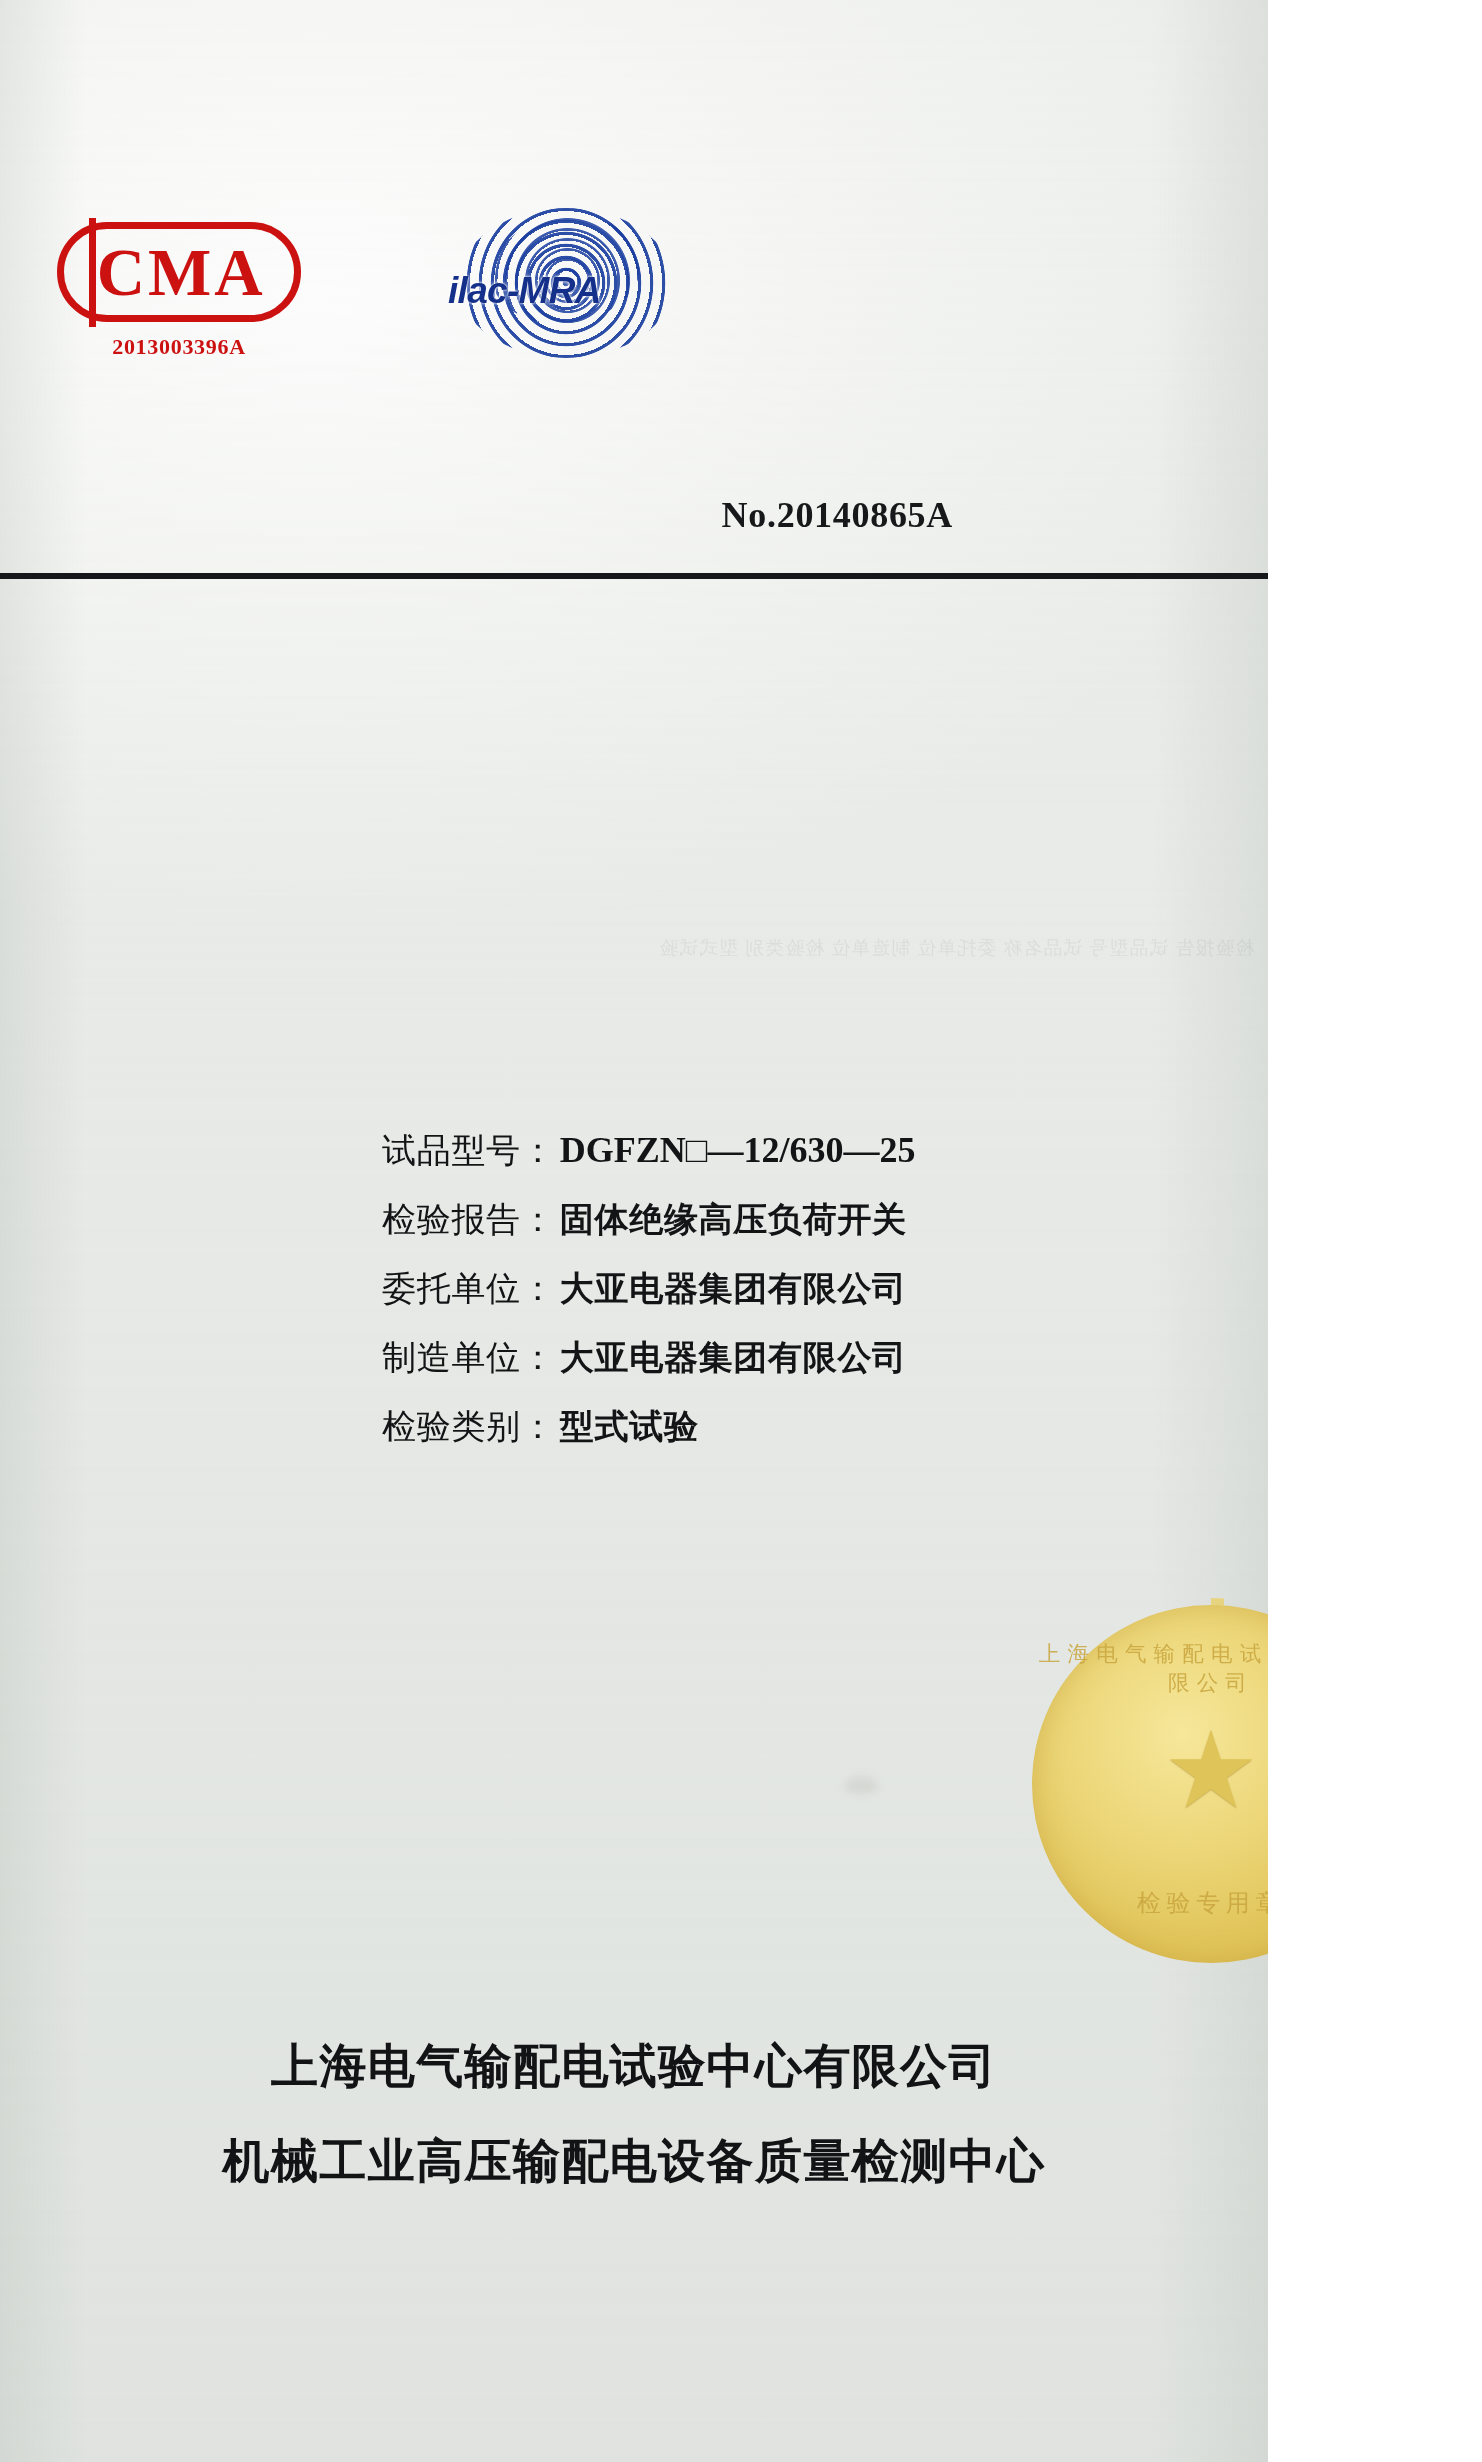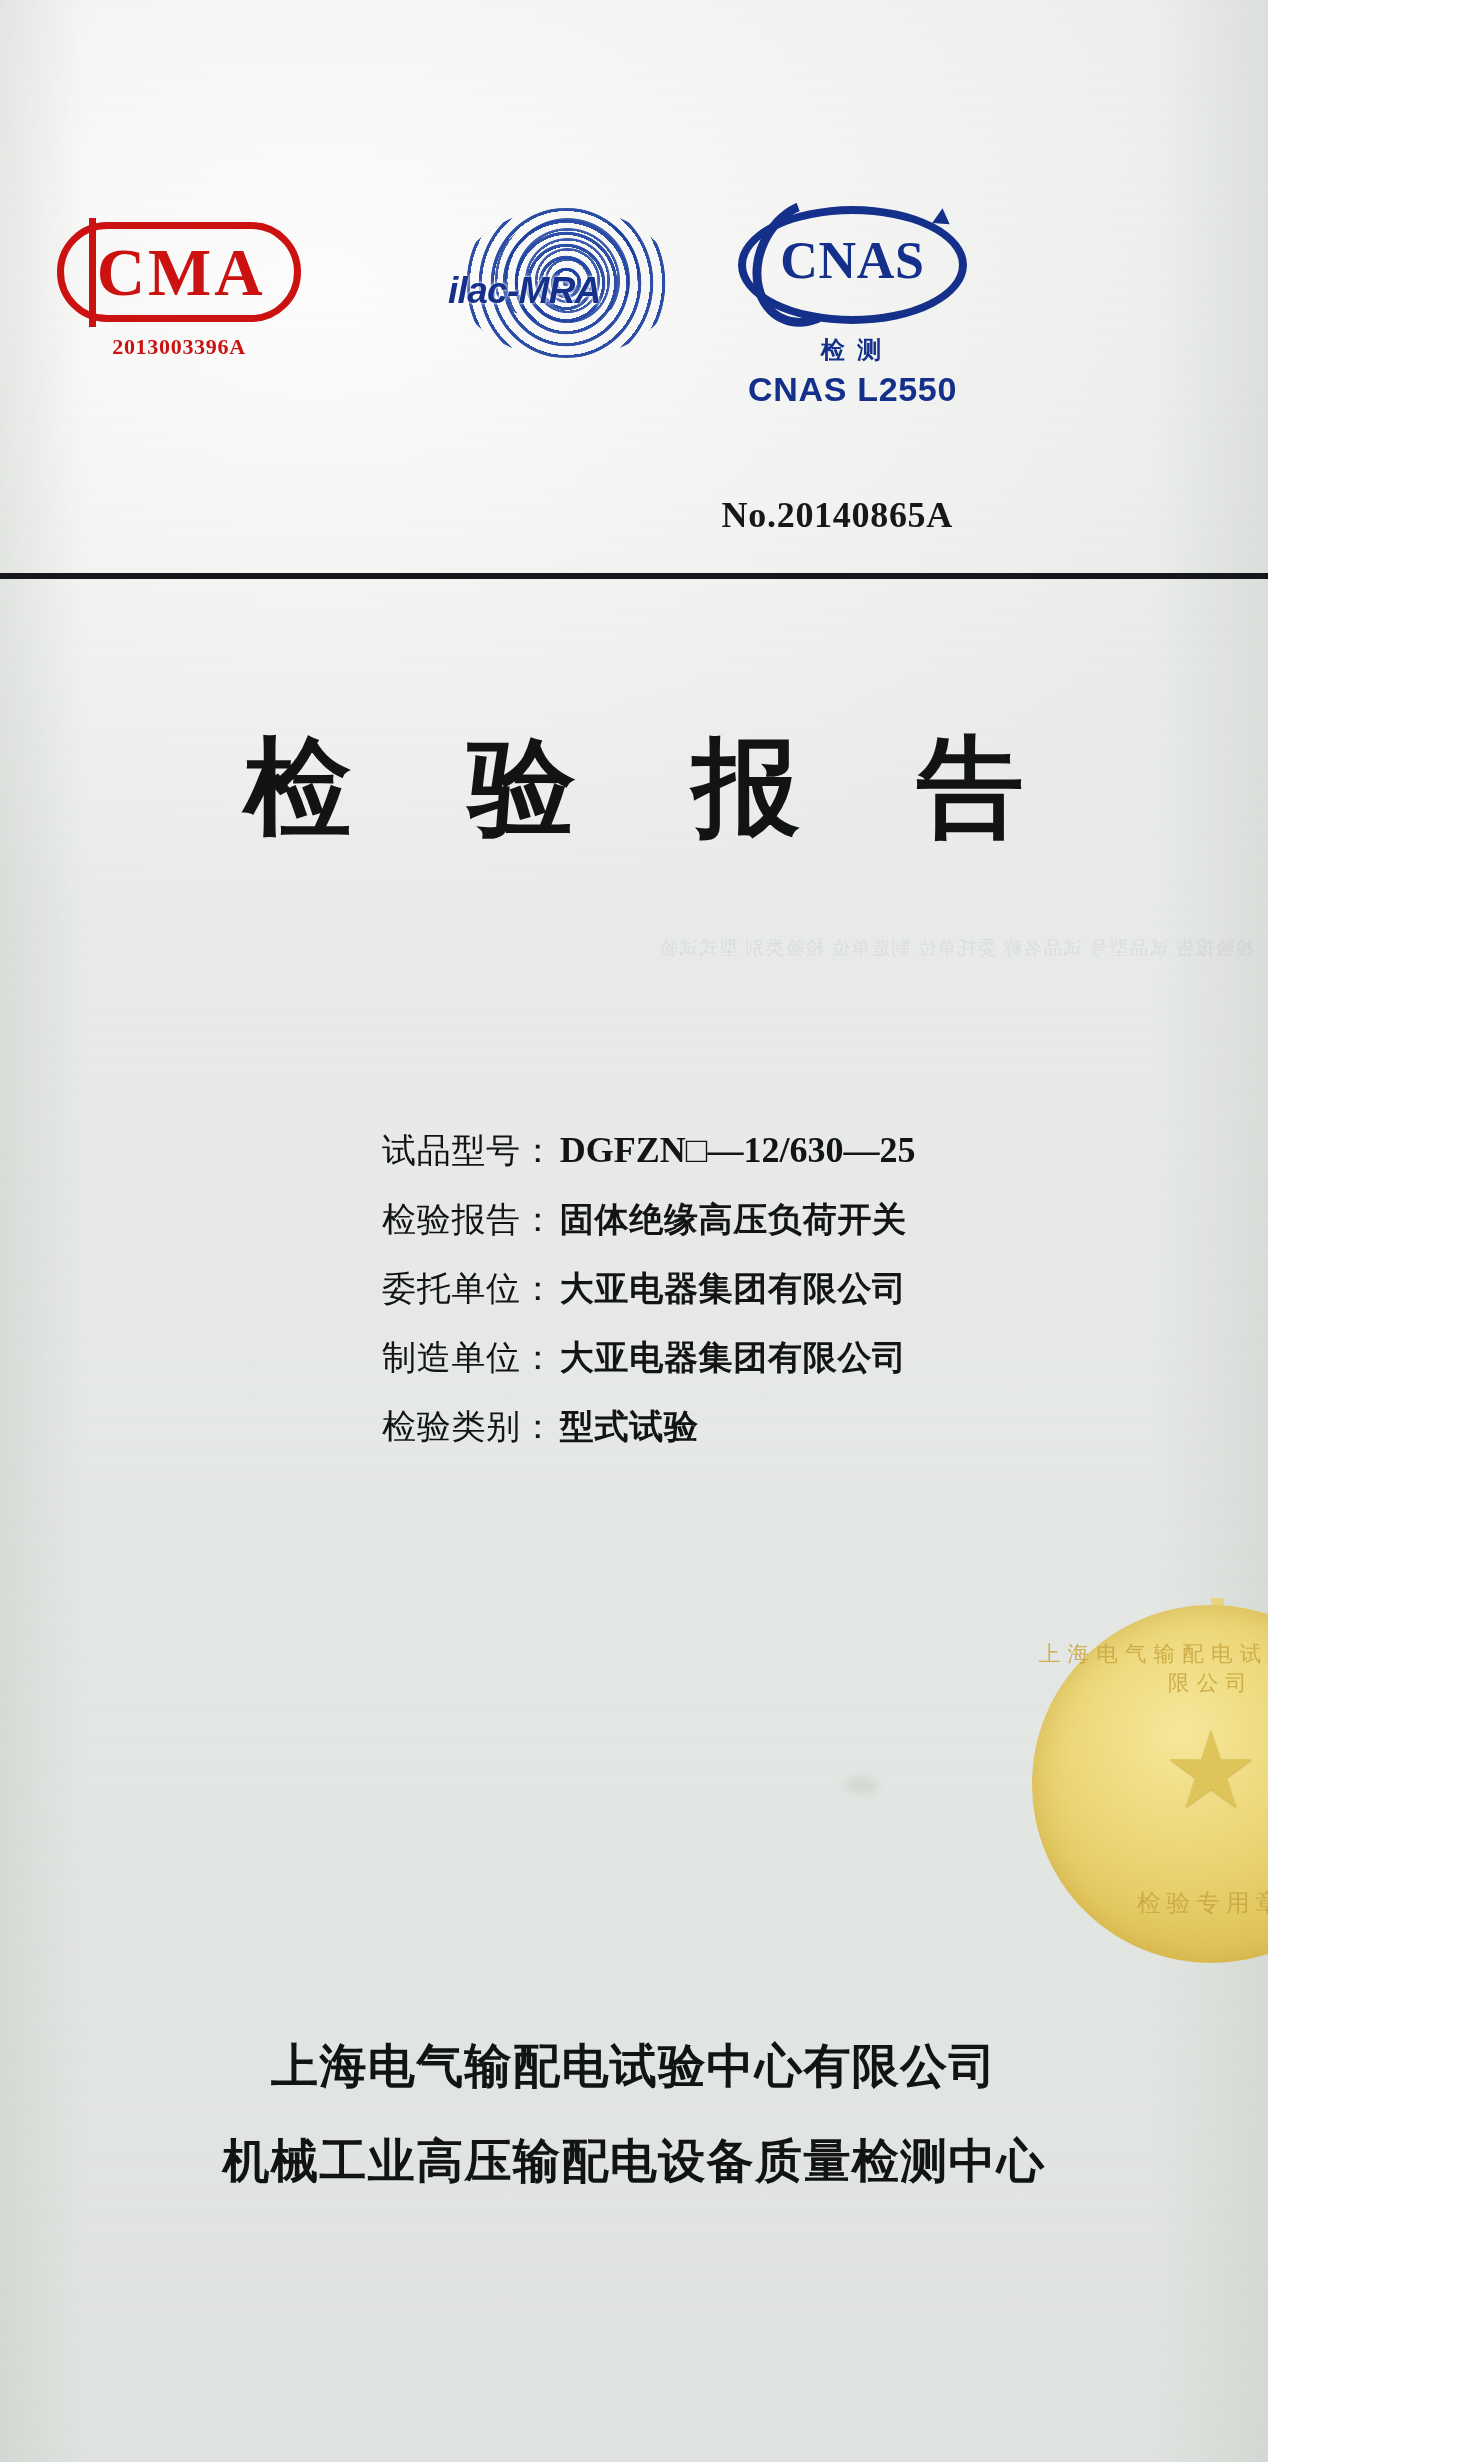--- a/index.html
+++ b/index.html
@@ -467,38 +467,27 @@
     </div>
 
     <div class="ilac-wrap">
       <div class="ilac-mark">
         <div class="arcs"></div>
         <div class="arcs2"></div>
         <div class="ilac-text">ilac-MRA</div>
       </div>
     </div>
 
-    <div class="cnas-wrap">
-      <div class="cnas-mark">
-        <div class="ell"></div>
-        <div class="swoosh"></div>
-        <div class="arrow"></div>
-        <div class="cnas-text">CNAS</div>
-      </div>
-      <div class="cnas-sub">检 测</div>
-      <div class="cnas-no">CNAS L2550</div>
-    </div>
 
   </div>
 
   <div class="report-no">No.20140865A</div>
 
   <div class="rule"></div>
 
-  <div class="doc-title">检 验 报 告</div>
 
   <div class="fields">
 
     <div class="field-row">
       <span class="field-label">试品型号：</span>
       <span class="field-value latin">DGFZN□—12/630—25</span>
     </div>
 
     <div class="field-row">
       <span class="field-label">检验报告：</span>

